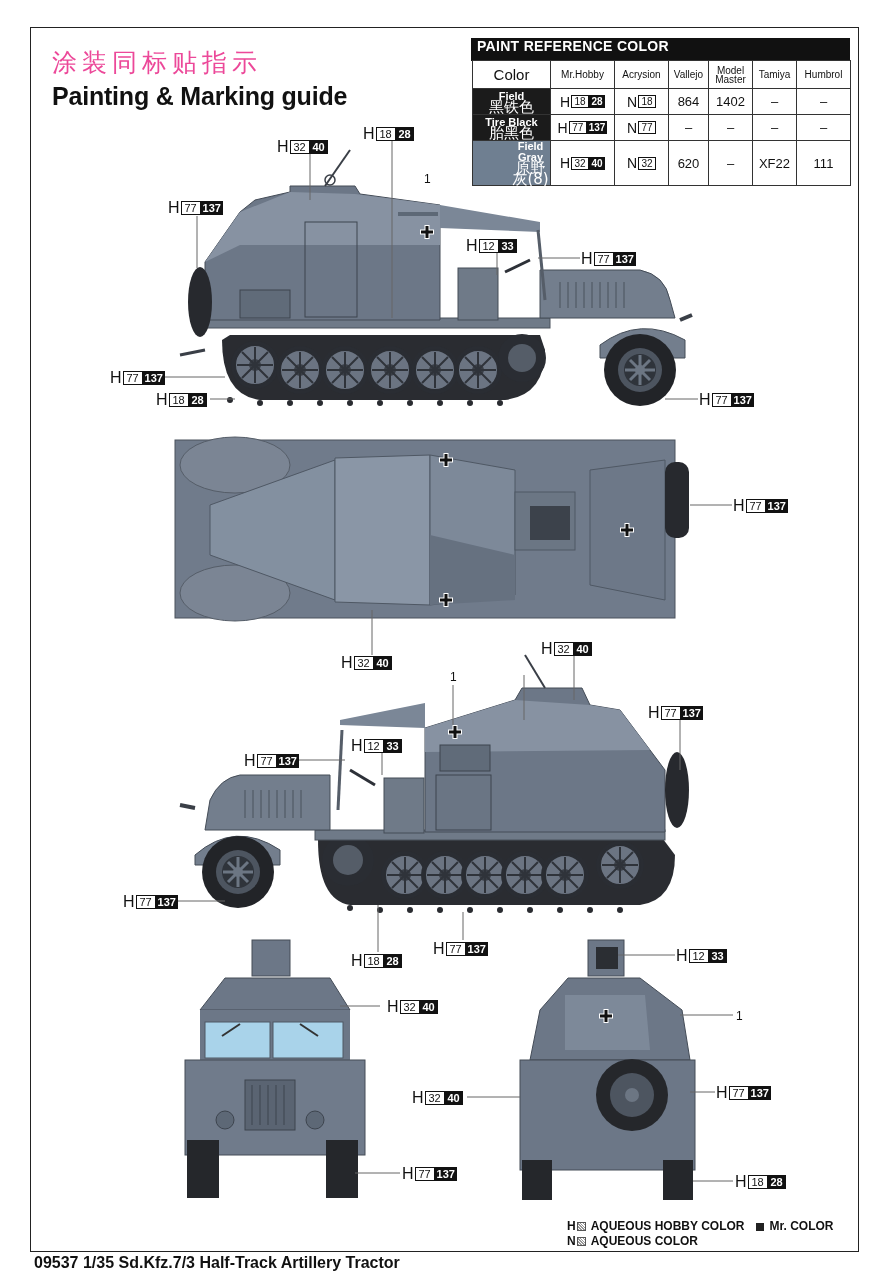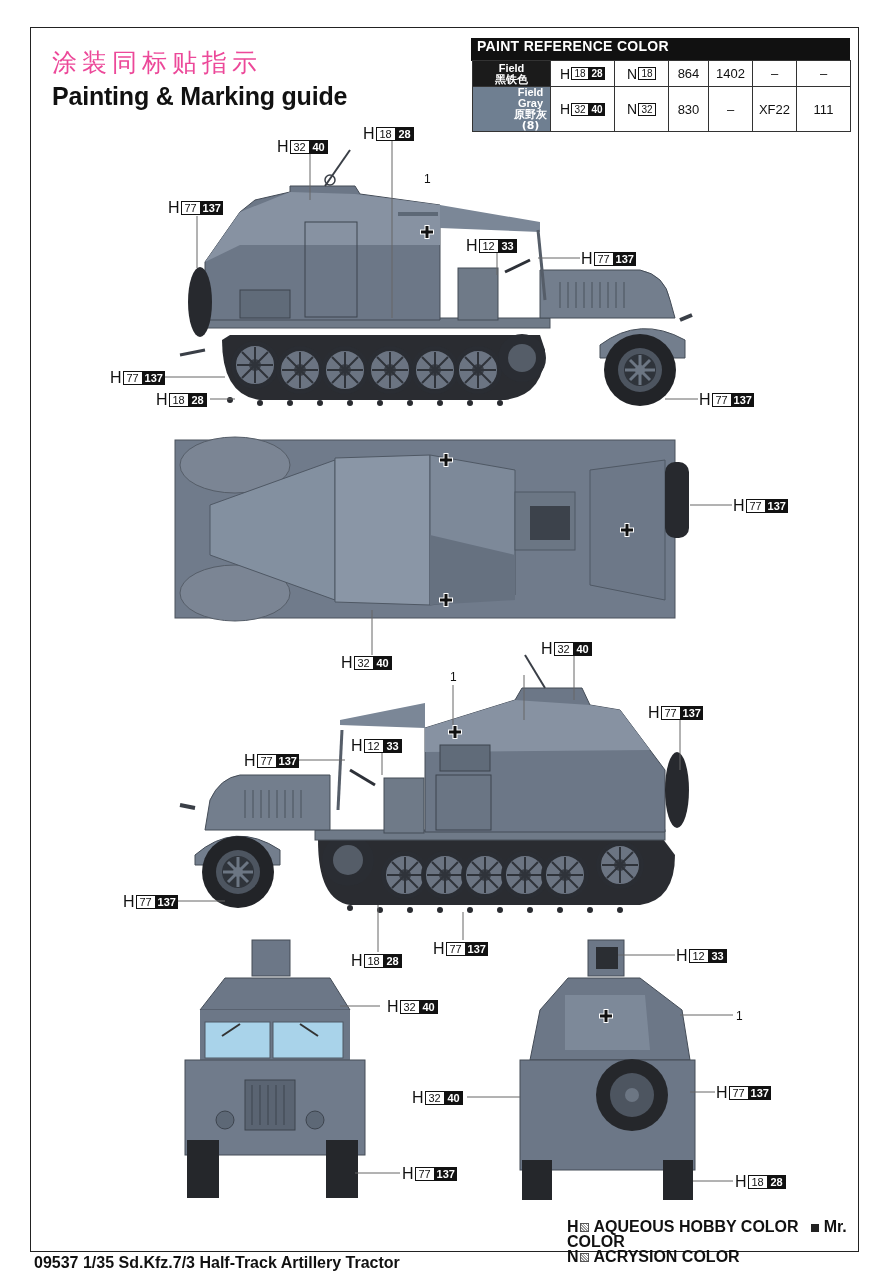--- a/index.html
+++ b/index.html
@@ -8,34 +8,34 @@
   .title-cn{position:absolute;left:52px;top:46px;font-family:Liberation Mono, monospace;font-size:25px;letter-spacing:5px;color:#ec4899;}
   .title-en{position:absolute;left:52px;top:82px;font-size:25px;font-weight:bold;color:#111;letter-spacing:-0.2px;}
   .footer{position:absolute;left:34px;top:1254px;font-size:16px;font-weight:bold;color:#111;}
   
   .ptitle{position:absolute;left:471px;top:38px;width:379px;height:23px;background:#111;color:#fff;font-weight:bold;font-size:14px;line-height:17px;padding-left:6px;box-sizing:border-box;letter-spacing:.3px;}
   table.paint{position:absolute;left:472px;top:60px;width:378px;border-collapse:collapse;table-layout:fixed;}
   table.paint td{border:1px solid #333;text-align:center;vertical-align:middle;height:25px;padding:0;font-size:13px;color:#111;}
   table.paint tr.head td{height:27px;font-size:10px;}
   table.paint tr.head td.colorh{font-size:15px;}
   table.paint td.cname{background:#1b1b1b;color:#fff;font-size:11px;line-height:11px;font-weight:bold;}
-  table.paint td.cname .cn{font-family:"DejaVu Sans",sans-serif;font-size:11px;font-weight:bold;}
+  table.paint td.cname .cn{font-family:"DejaVu Sans",sans-serif;font-size:15px;font-weight:normal;}
   table.paint tr.fg td.cname{background:#6f7f91;padding-left:38px;}
   .code{display:inline-flex;align-items:center;font-size:14px;}
   .code .letter{margin-right:1px;}
   .code .w{display:inline-block;border:1px solid #111;background:#fff;color:#111;font-size:10px;line-height:11px;padding:0 2px;min-width:12px;text-align:center;}
   .code .b{display:inline-block;background:#111;color:#fff;font-size:10px;font-weight:bold;line-height:13px;padding:0 2px;min-width:12px;text-align:center;}
   
   .callout{position:absolute;display:flex;align-items:center;font-size:16px;color:#111;white-space:nowrap;}
   .callout .letter{margin-right:1px;}
   .callout .w{border:1px solid #111;background:#fff;font-size:11px;line-height:12px;padding:0 2px;min-width:14px;text-align:center;}
   .callout .b{background:#111;color:#fff;font-size:11px;font-weight:bold;line-height:14px;padding:0 2px;min-width:14px;text-align:center;}
   .num{position:absolute;font-size:12px;color:#111;}
   svg.lines{position:absolute;left:0;top:0;}
-  .legend{position:absolute;left:567px;top:1219px;font-size:16px;font-weight:bold;line-height:15px;color:#111;}
+  .legend{position:absolute;left:567px;top:1219px;font-size:12px;font-weight:bold;line-height:15px;color:#111;}
   .legend .box{display:inline-block;width:7px;height:7px;border:1px solid #555;margin:0 5px 0 1px;vertical-align:middle;background:repeating-linear-gradient(45deg,#999 0 1px,#fff 1px 2px);}
   .legend .boxd{display:inline-block;width:8px;height:8px;background:#222;margin:0 5px 0 12px;vertical-align:middle;position:relative;}
 </style>
 </head>
 <body>
 
 <div class="frame"></div>
 
 <div class="title-cn">涂装同标贴指示</div>
 <div class="title-en">Painting &amp; Marking guide</div>
@@ -45,54 +45,82 @@
   <colgroup>
       <col style="width:78px">
       <col style="width:64px">
       <col style="width:54px">
       <col style="width:40px">
       <col style="width:44px">
       <col style="width:44px">
       <col style="width:54px">
     </colgroup>
   <tbody>
+      <tr class="head">
+    <td class="colorh">Color</td>
+    <td>Mr.Hobby</td>
+    <td>Acrysion</td>
+    <td>Vallejo</td>
+    <td style="line-height:9px">Model Master</td>
+    <td>Tamiya</td>
+    <td>Humbrol</td>
+  </tr>
   <tr>
     <td class="cname">
           <div>Field</div>
           <div class="cn">黑铁色</div>
         </td>
     <td><span class="code">
             <span class="letter">H</span>
             <span class="w">18</span>
             <span class="b">28</span>
           </span></td>
     <td><span class="code">
             <span class="letter">N</span>
             <span class="w">18</span>
           </span></td>
     <td>864</td>
     <td>1402</td>
+    <td>–</td>
+    <td>–</td>
+  </tr>
+  <tr>
+    <td class="cname">
+          <div>Tire Black</div>
+          <div class="cn">胎黑色</div>
+        </td>
+    <td><span class="code">
+            <span class="letter">H</span>
+            <span class="w">77</span>
+            <span class="b">137</span>
+          </span></td>
+    <td><span class="code">
+            <span class="letter">N</span>
+            <span class="w">77</span>
+          </span></td>
+    <td>–</td>
+    <td>–</td>
     <td>–</td>
     <td>–</td>
   </tr>
   <tr class="fg">
     <td class="cname">
           <div>Field Gray</div>
           <div class="cn">原野灰(8)</div>
         </td>
     <td><span class="code">
             <span class="letter">H</span>
             <span class="w">32</span>
             <span class="b">40</span>
           </span></td>
     <td><span class="code">
             <span class="letter">N</span>
             <span class="w">32</span>
           </span></td>
-    <td>830</td>
+    <td>620</td>
     <td>–</td>
     <td>XF22</td>
     <td>111</td>
   </tr>
 </tbody>
   </table>
 
 <svg class="lines" width="892" height="1280">
   <defs>
     <g id="cross">
@@ -424,16 +452,16 @@
     <span class="b">137</span>
   </div>
 <div class="callout" style="left:735px;top:1173px">
     <span class="letter">H</span>
     <span class="w">18</span>
     <span class="b">28</span>
   </div>
 
 <div class="legend">
   <div><span>H</span><span class="box"></span><span>AQUEOUS HOBBY COLOR</span><span class="boxd"></span><span>Mr. COLOR</span></div>
-  <div><span>N</span><span class="box"></span><span>ACRYSION COLOR</span></div>
+  <div><span>N</span><span class="box"></span><span>AQUEOUS COLOR</span></div>
 </div>
 
 <div class="footer">09537 1/35 Sd.Kfz.7/3 Half-Track Artillery Tractor</div>
 
 </body></html>

